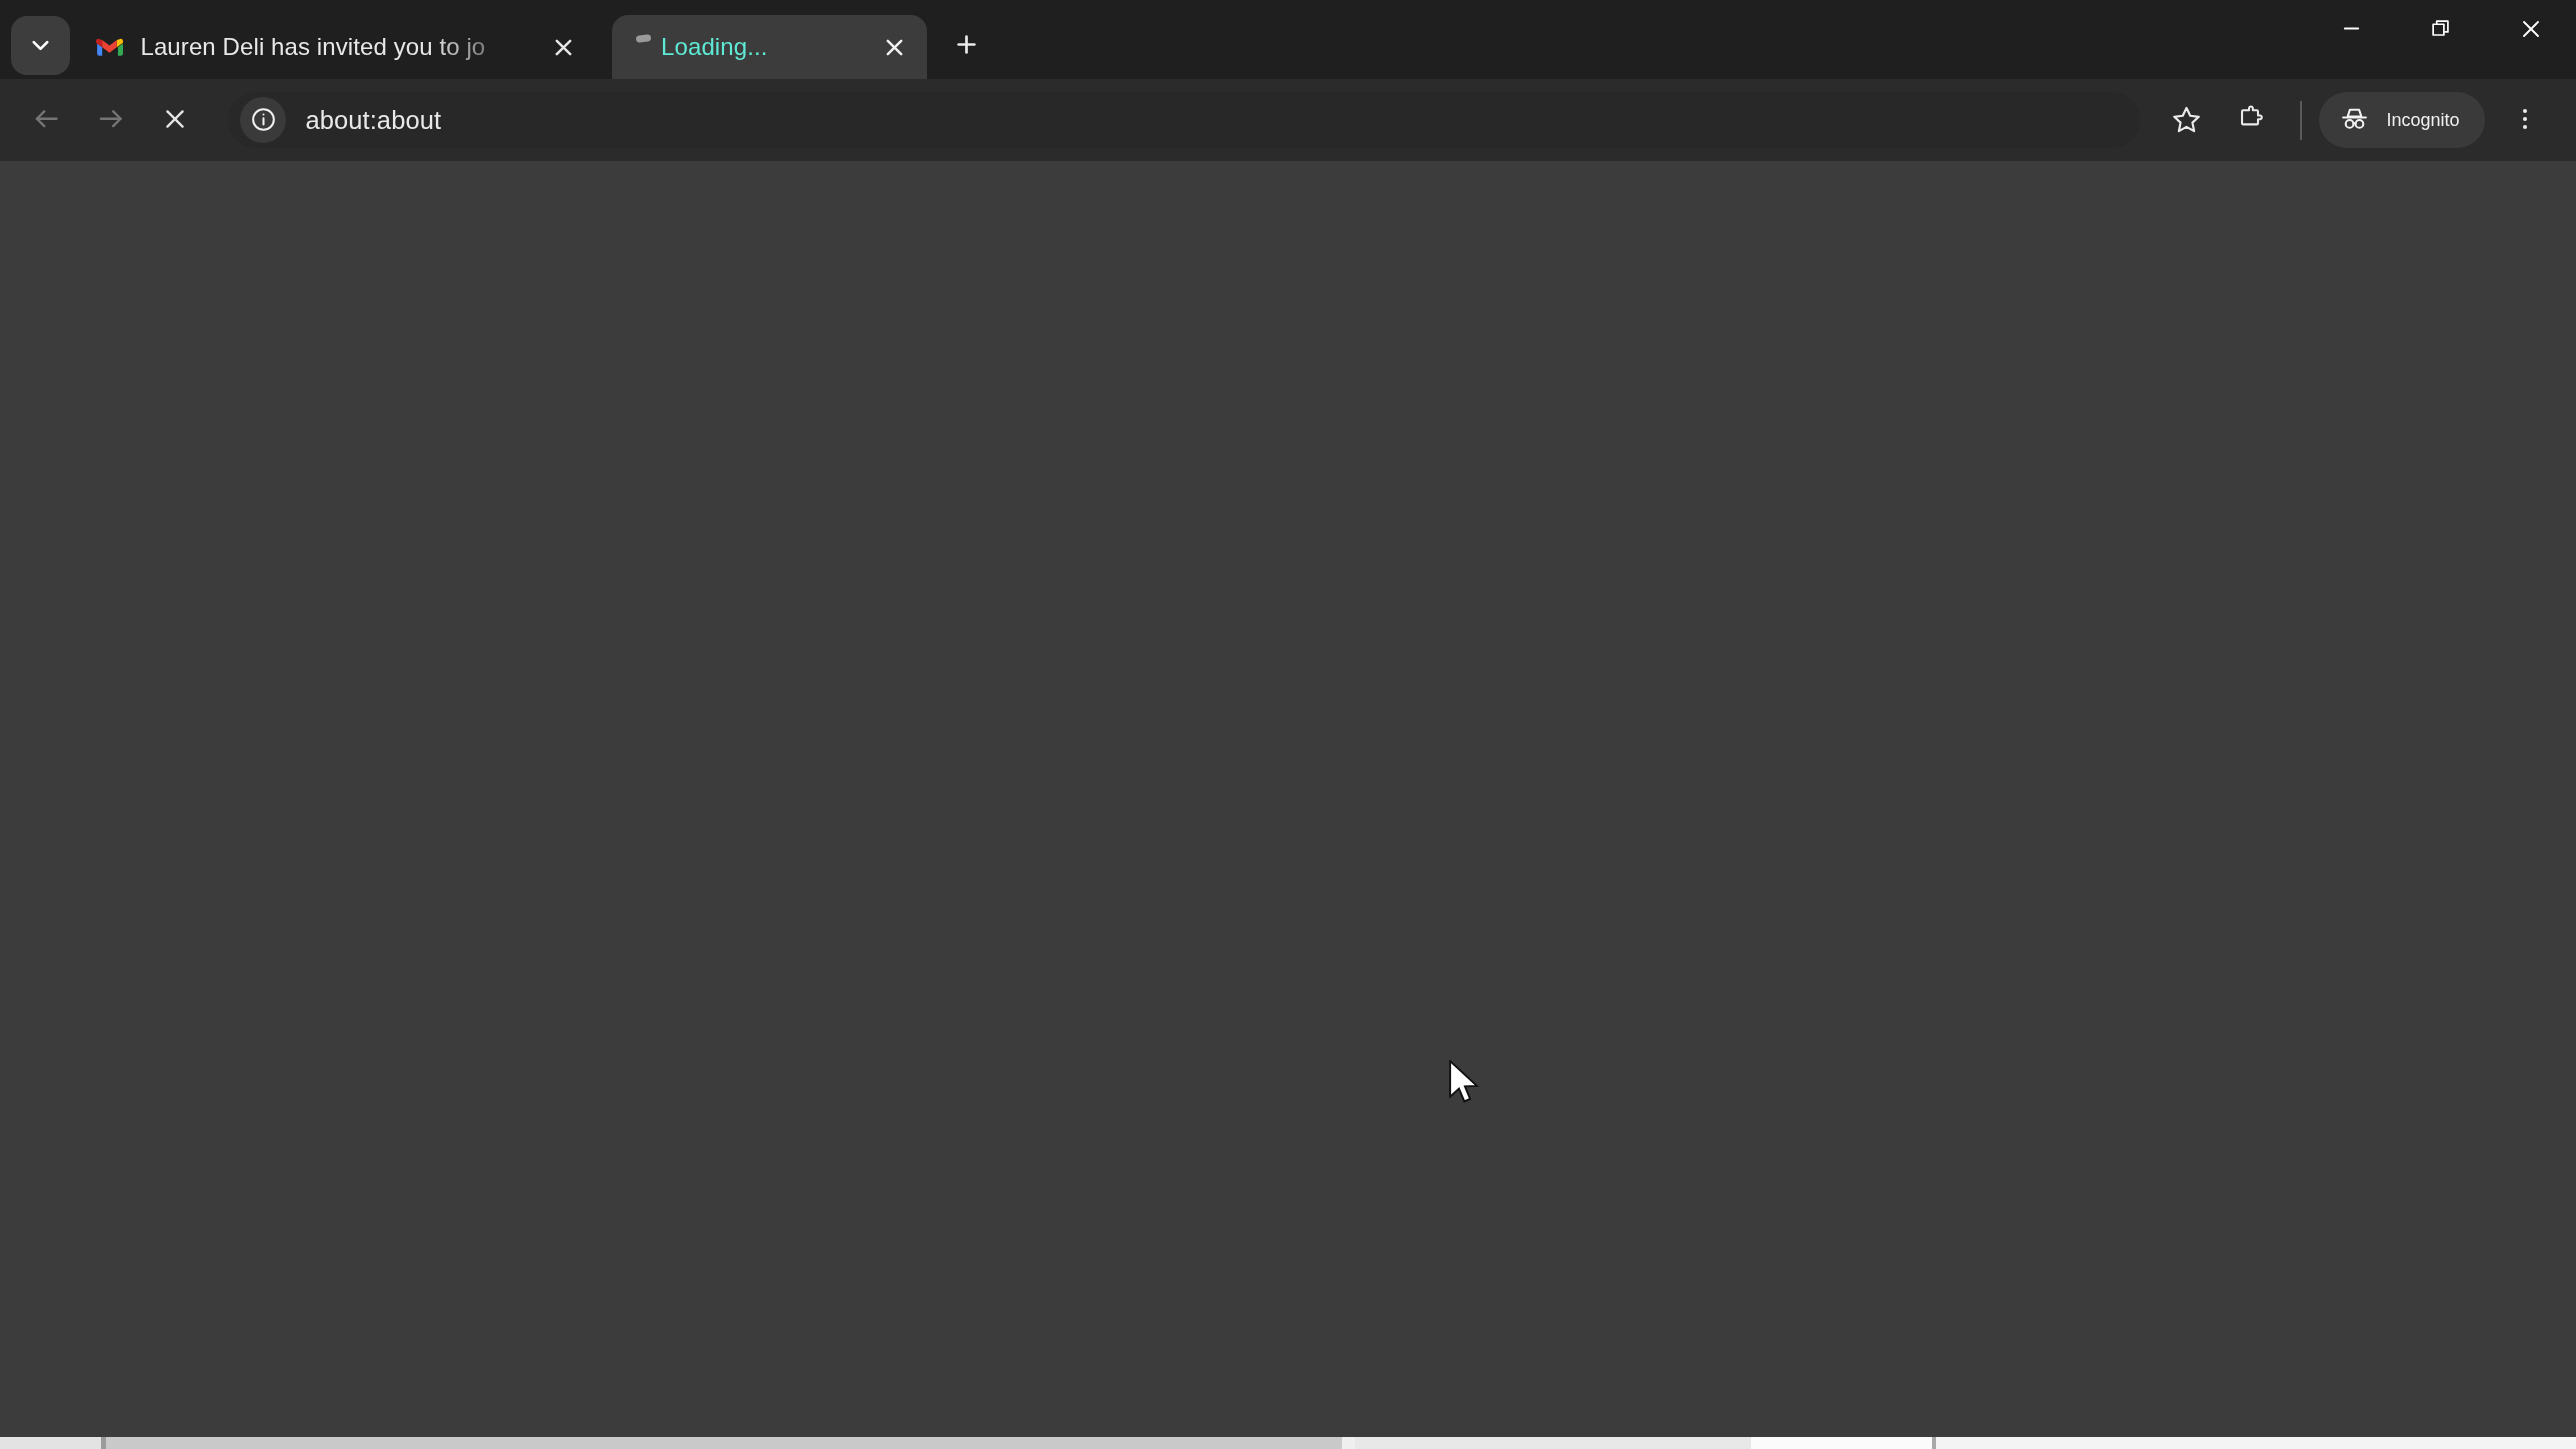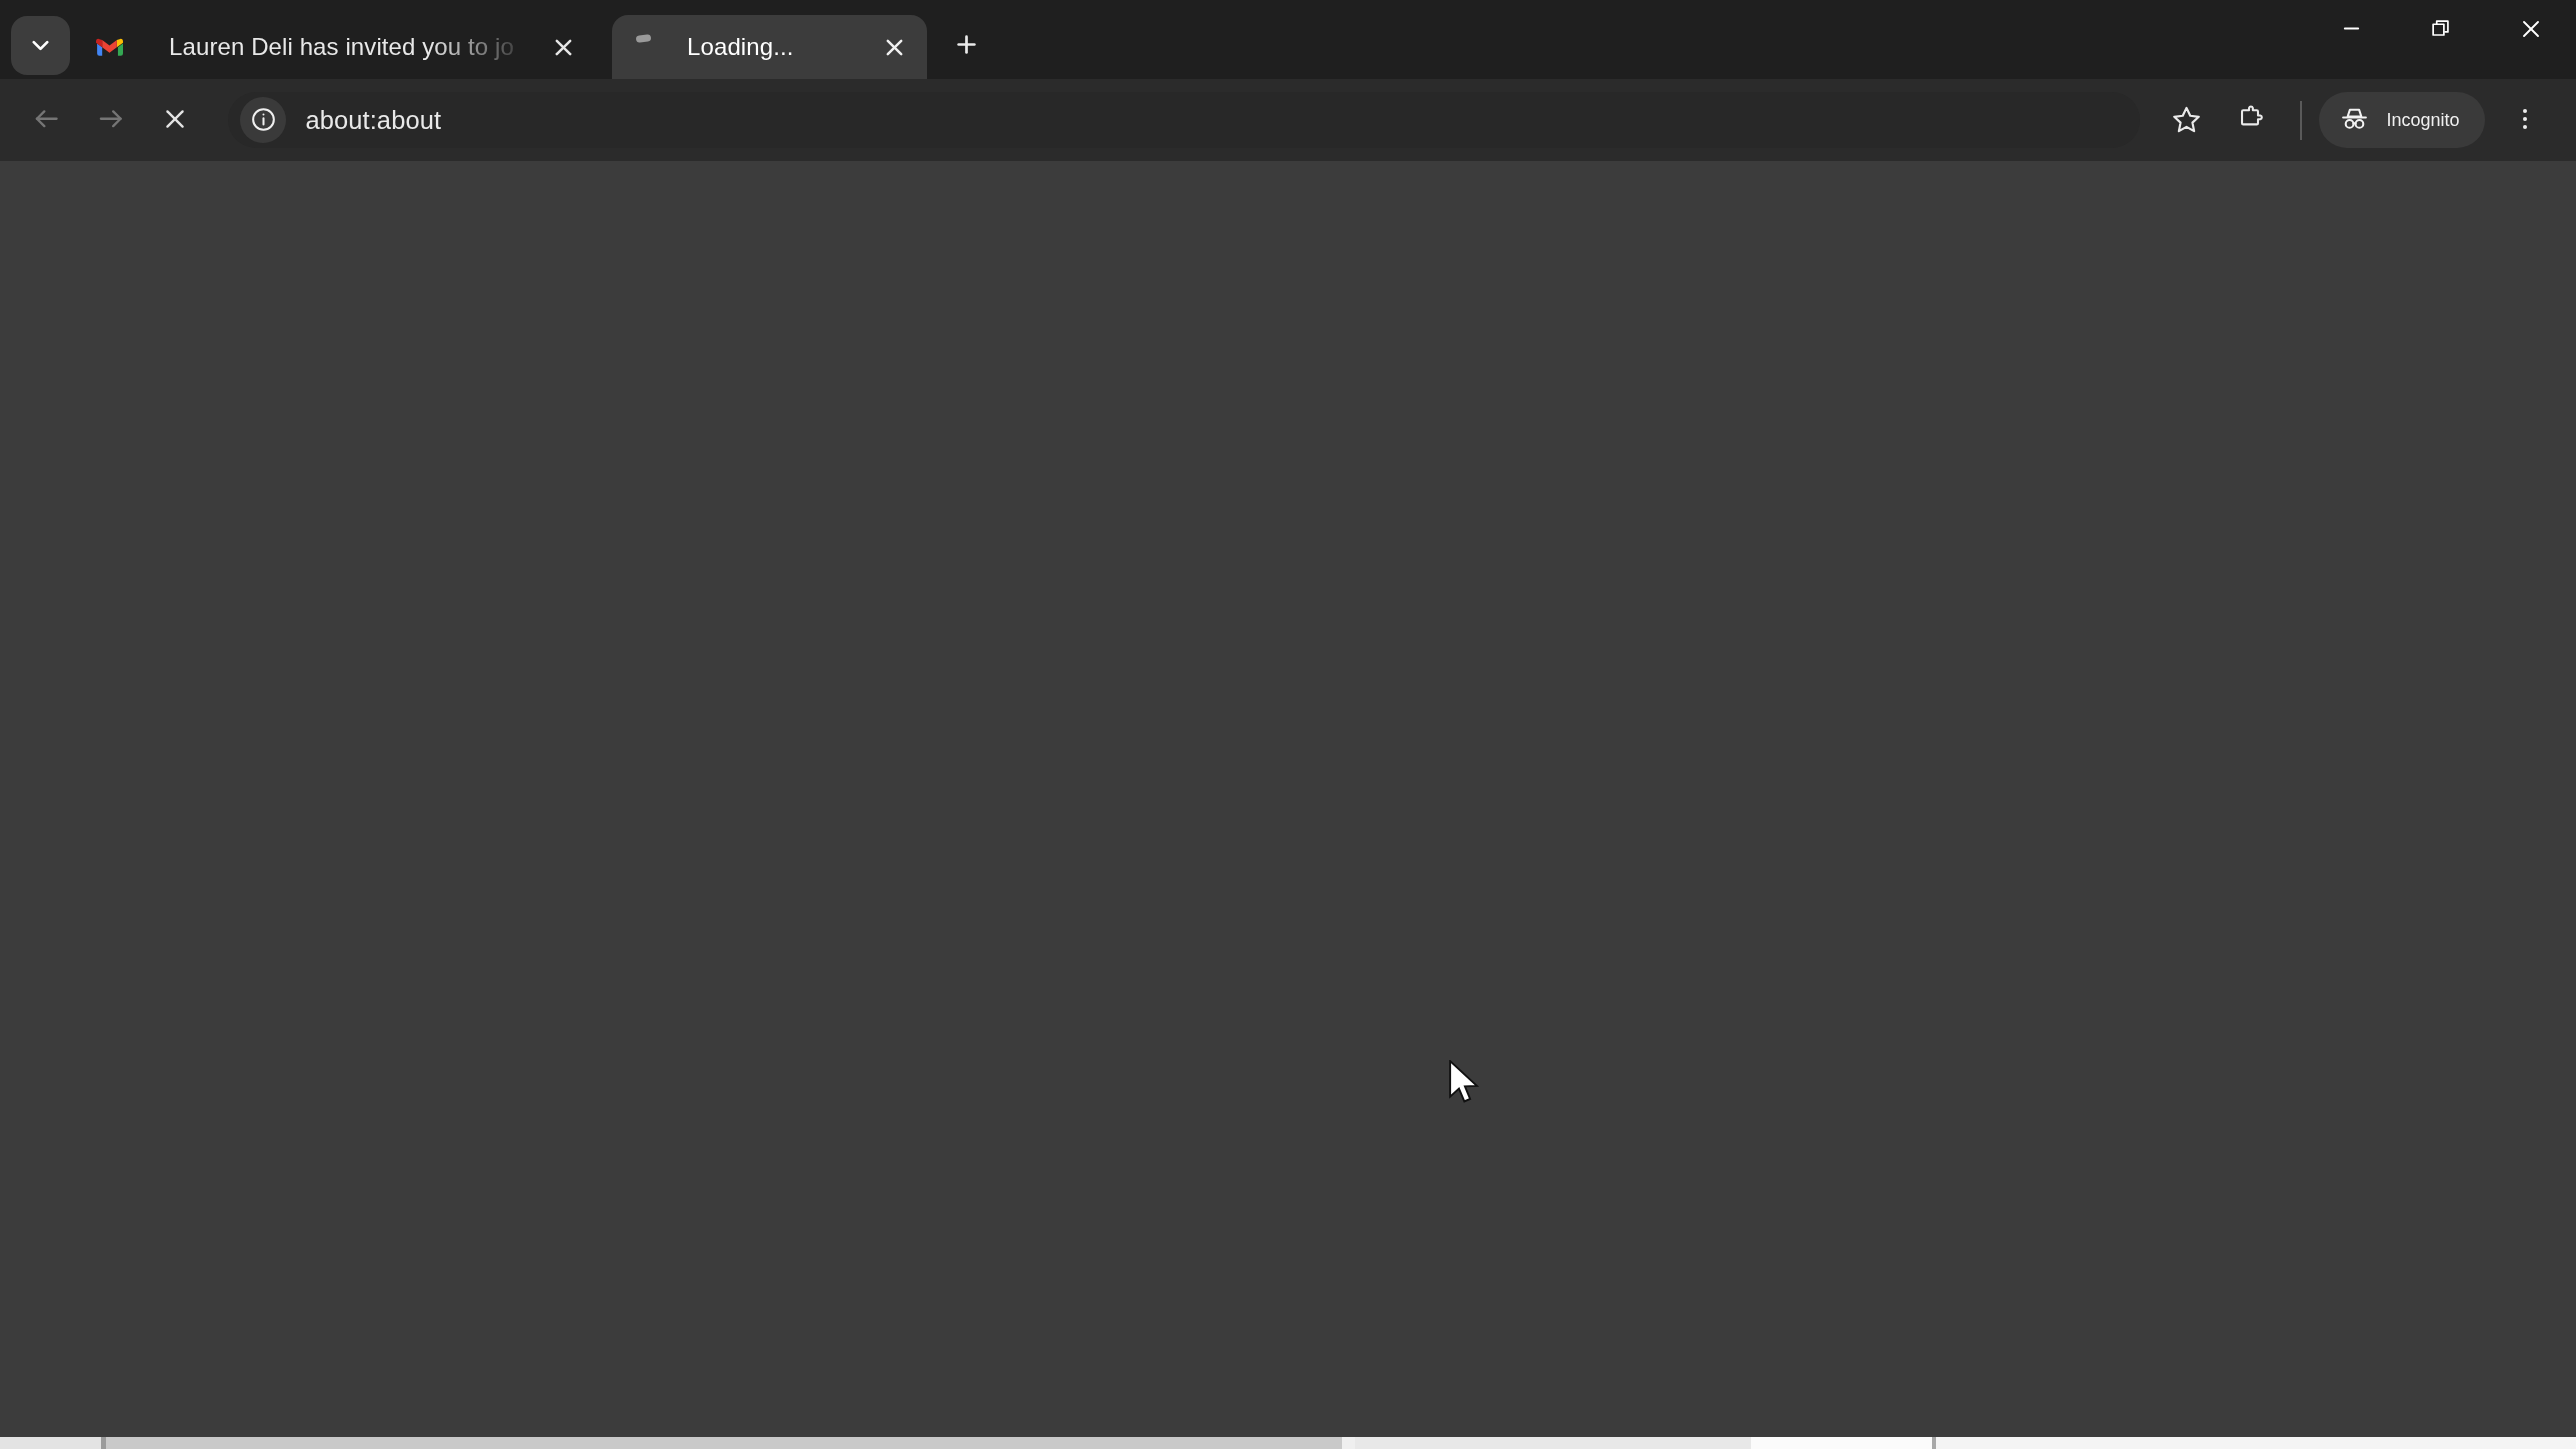--- a/index.html
+++ b/index.html
@@ -89,25 +89,24 @@
     color: #e8e8e8;
     white-space: nowrap;
     overflow: hidden;
     flex: 1 1 auto;
     letter-spacing: 0.1px;
   }
   .tab.inactive .tab-title {
     -webkit-mask-image: linear-gradient(to right, #000 0, #000 72%, transparent 98%);
     mask-image: linear-gradient(to right, #000 0, #000 72%, transparent 98%);
     max-width: 402px;
-    text-align: center;
   }
   .tab.active .tab-title {
-    color: #ffffff;
-    margin-left: 28px;
+    color: #5eead4;
+    margin-left: 2px;
   }
 
   .tab-close {
     width: 43px;
     height: 43px;
     flex: 0 0 auto;
     display: flex;
     align-items: center;
     justify-content: center;
     margin-right: 10.7px;

